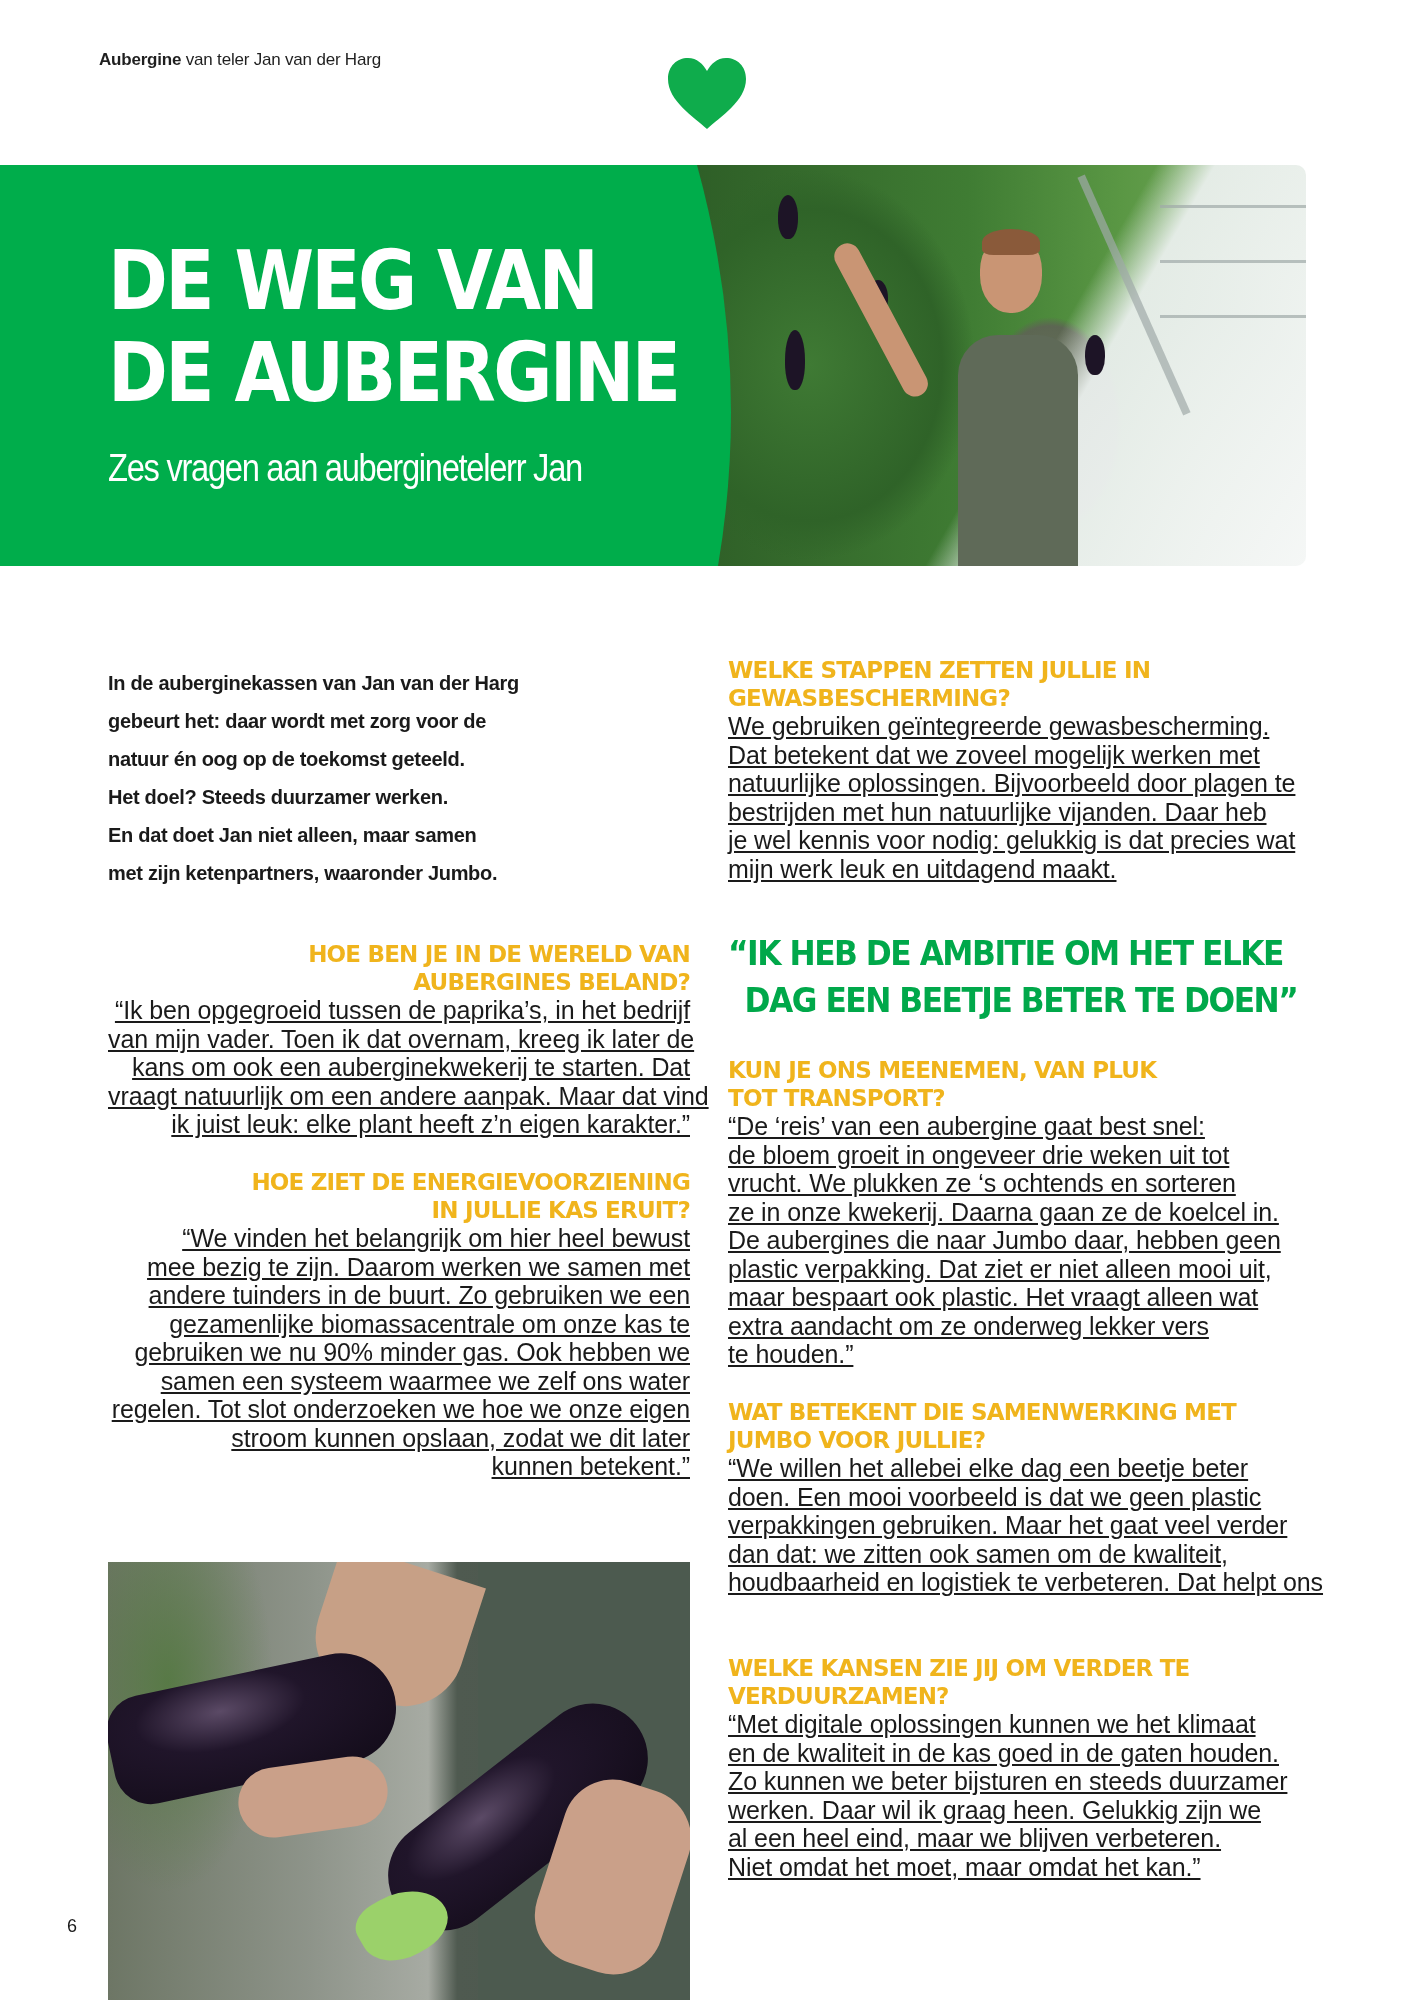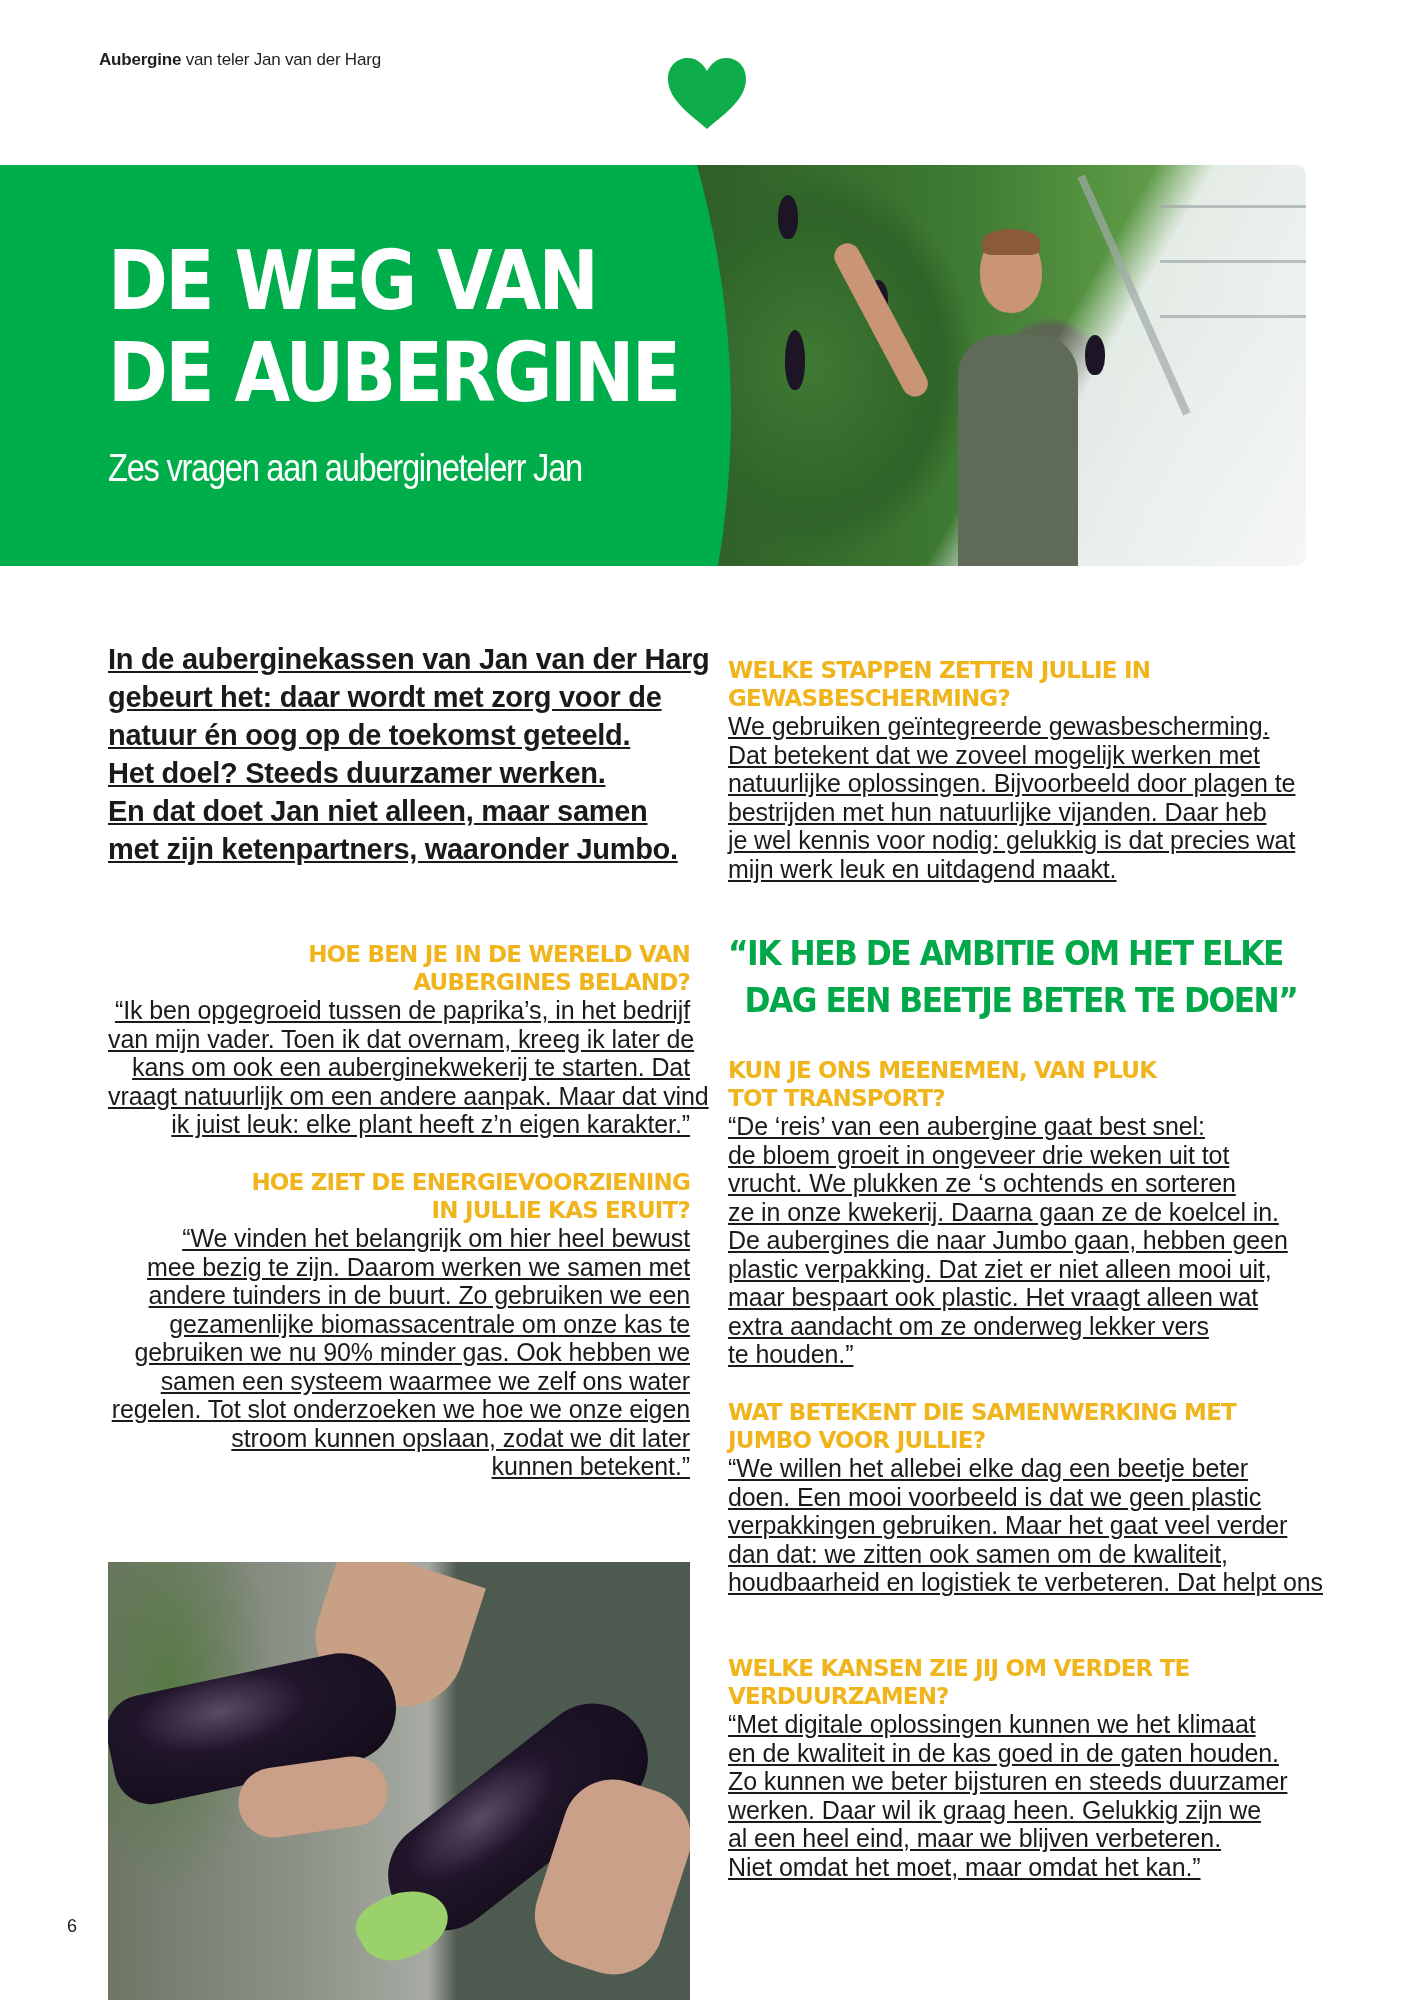--- a/index.html
+++ b/index.html
@@ -34,21 +34,21 @@
   .aub-fruit { position: absolute; width: 20px; height: 44px; background: #1d1426; border-radius: 50% 50% 45% 45%; }
 
   .hero-green { position: absolute; left: 0; top: 0; width: 740px; height: 401px; }
   .hero-title { position: absolute; left: 108px; top: 70px; margin: 0;
     font-family: "DejaVu Sans", sans-serif; font-weight: 900; font-size: 82px; line-height: 92px;
     color: #ffffff; letter-spacing: -3px; transform: scaleX(0.88); transform-origin: left top; }
   .hero-sub { position: absolute; left: 108px; top: 282px; font-family: "Liberation Sans Narrow", "Liberation Sans", sans-serif;
     font-size: 38px; color: #ffffff; letter-spacing: -1.5px; transform: scaleX(0.86); transform-origin: left top; white-space: nowrap; }
 
   
-  .intro { left: 108px; top: 640px; width: 580px; font-size: 29px; line-height: 38px; font-weight: 700; color: #1a1a1a; letter-spacing: -0.3px; text-decoration: underline; }
+  .intro { left: 108px; top: 664px; width: 580px; font-size: 20px; line-height: 38px; font-weight: 700; color: #1a1a1a; letter-spacing: -0.3px; }
   .intro .line { display: block; white-space: nowrap; }
 
   
   .qa-head { font-family: "DejaVu Sans", sans-serif; font-weight: 900; font-size: 23px; line-height: 28px;
     color: #f0b41c; letter-spacing: -0.8px; text-transform: uppercase; }
   .qa-body { font-size: 25px; line-height: 28.5px; color: #1a1a1a; letter-spacing: -0.1px; text-decoration: underline; }
   .line { display: block; white-space: nowrap; }
 
   .left-col { width: 582px; text-align: right; }
   .right-col { left: 728px; width: 560px; text-align: left; }
@@ -173,21 +173,21 @@
 <div class="abs right-col" style="top:1056px;">
   <div class="qa-head">
     <span class="line">KUN JE ONS MEENEMEN, VAN PLUK</span>
     <span class="line">TOT TRANSPORT?</span>
   </div>
   <div class="qa-body">
     <span class="line">“De ‘reis’ van een aubergine gaat best snel:</span>
     <span class="line">de bloem groeit in ongeveer drie weken uit tot</span>
     <span class="line">vrucht. We plukken ze ‘s ochtends en sorteren</span>
     <span class="line">ze in onze kwekerij. Daarna gaan ze de koelcel in.</span>
-    <span class="line">De aubergines die naar Jumbo gaan, hebben geen</span>
+    <span class="line">De aubergines die naar Jumbo daar, hebben geen</span>
     <span class="line">plastic verpakking. Dat ziet er niet alleen mooi uit,</span>
     <span class="line">maar bespaart ook plastic. Het vraagt alleen wat</span>
     <span class="line">extra aandacht om ze onderweg lekker vers</span>
     <span class="line">te houden.”</span>
   </div>
 </div>
 
 <div class="abs right-col" style="top:1398px;">
   <div class="qa-head">
     <span class="line">WAT BETEKENT DIE SAMENWERKING MET</span>

